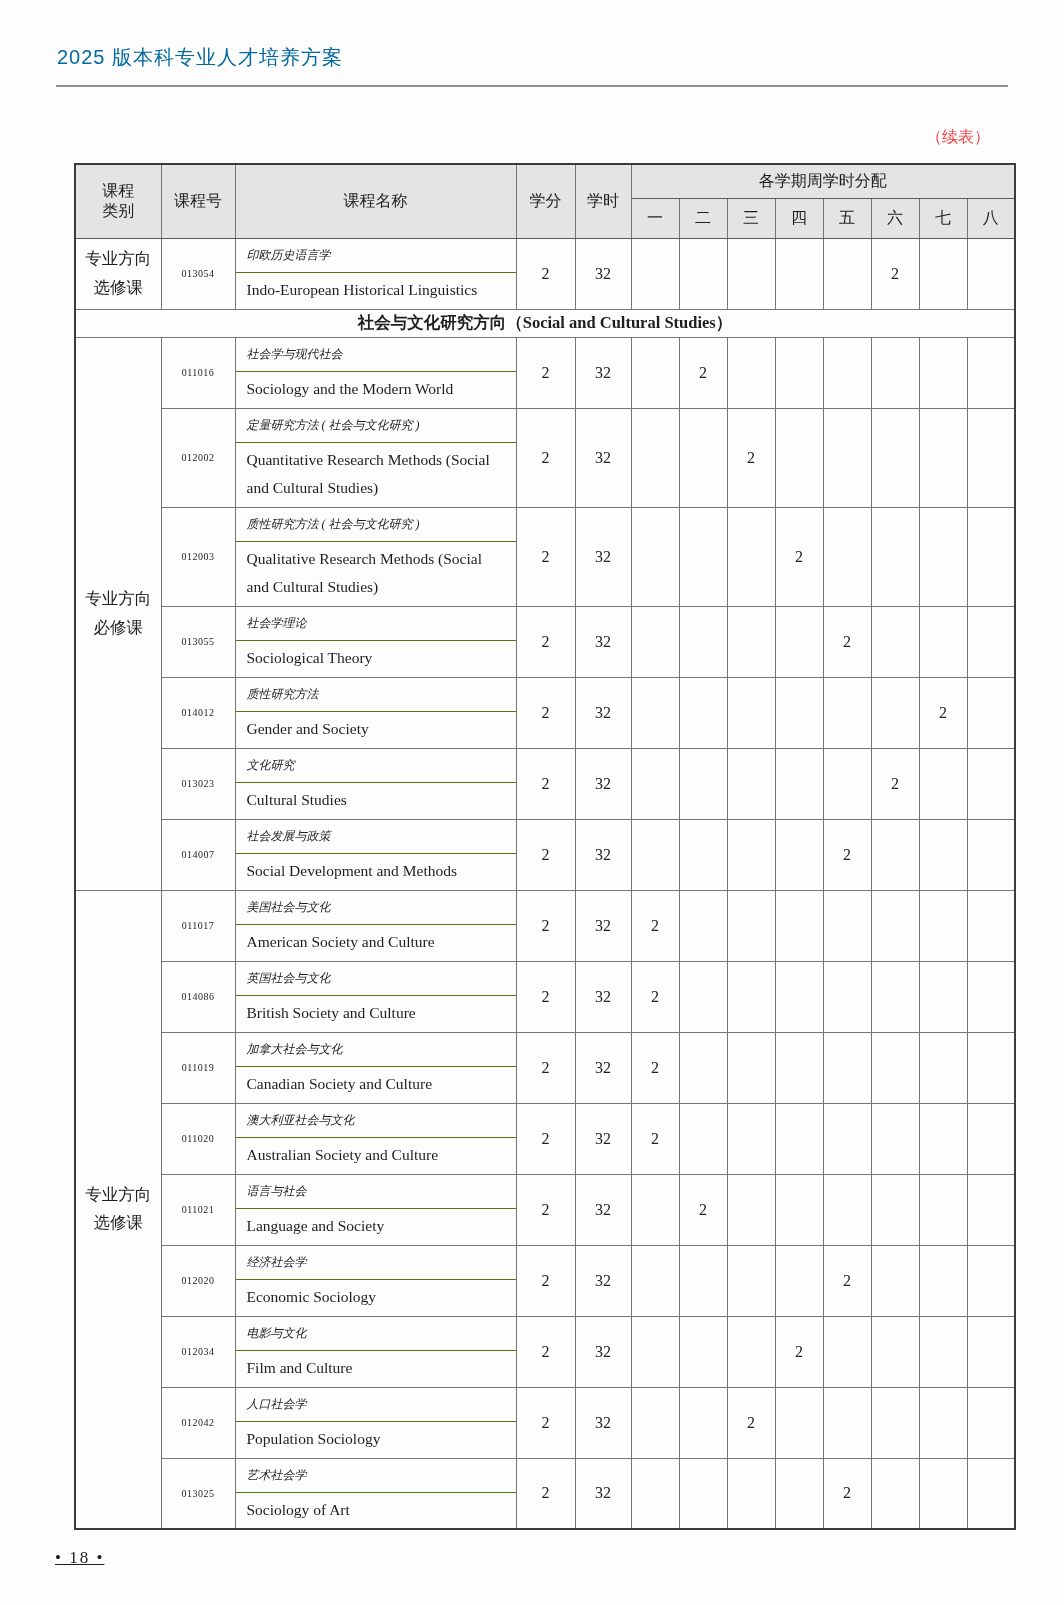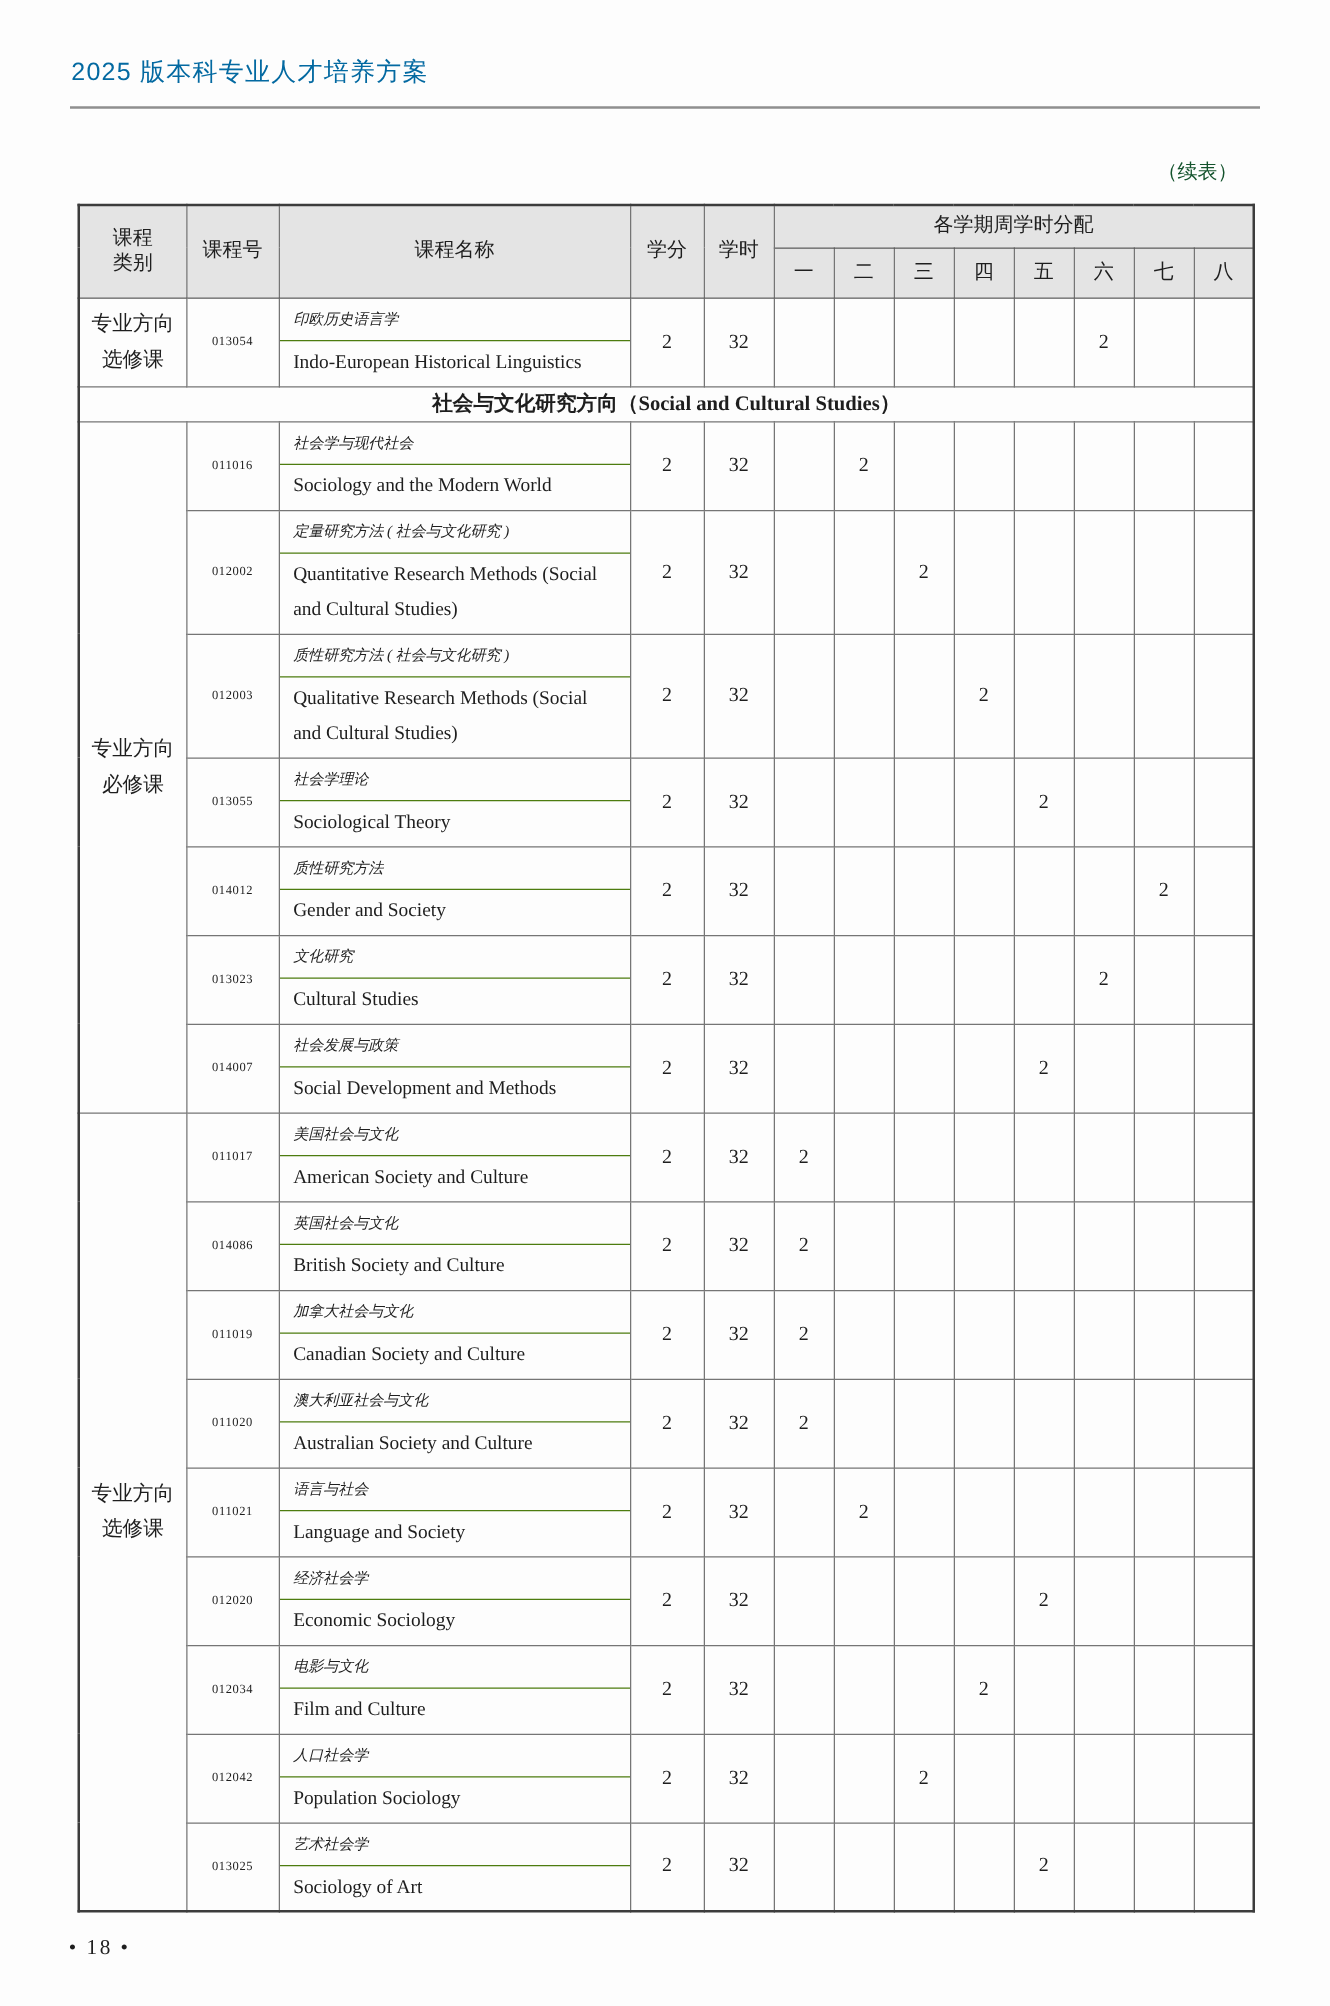--- a/index.html
+++ b/index.html
@@ -17,25 +17,25 @@
     position: absolute; left: 57px; top: 44px;
     font-size: 20px; letter-spacing: 1px; color: #0369a1;
     font-family: "Liberation Sans", "DejaVu Sans", sans-serif;
   }
   .doc-rule {
     position: absolute; left: 56px; top: 85px;
     width: 952px; height: 2px; background: #8f8f8f;
   }
   .continued {
     position: absolute; right: 74px; top: 127px;
-    font-size: 16px; color: #14532d;
+    font-size: 16px; color: #ef4444;
   }
 
   table.curriculum {
-    position: absolute; left: 62px; top: 163px;
+    position: absolute; left: 74px; top: 163px;
     width: 941px;
     border-collapse: collapse; table-layout: fixed;
     border: 2px solid #3c3c3c;
   }
   .curriculum th, .curriculum td {
     border: 1px solid #757575;
     padding: 0;
     text-align: center; vertical-align: middle;
     font-size: 16px;
   }
@@ -66,21 +66,21 @@
   .name-en {
     min-height: 34px; display: flex; align-items: center;
     padding: 2px 11px; font-size: 15.5px; line-height: 1.75;
   }
   tr.course-tall .name-en { min-height: 62px; }
 
   td.divider-cell { font-weight: bold; font-size: 16.5px; }
 
   .page-num {
     position: absolute; left: 55px; top: 1548px;
-    font-size: 17px; letter-spacing: 2px;
+    font-size: 17px; letter-spacing: 2px; text-decoration: underline;
   }
 </style>
 </head>
 <body>
 
 <div class="page">
   <div class="doc-header">2025 版本科专业人才培养方案</div>
   <div class="doc-rule"></div>
   <div class="continued">（续表）</div>
 

